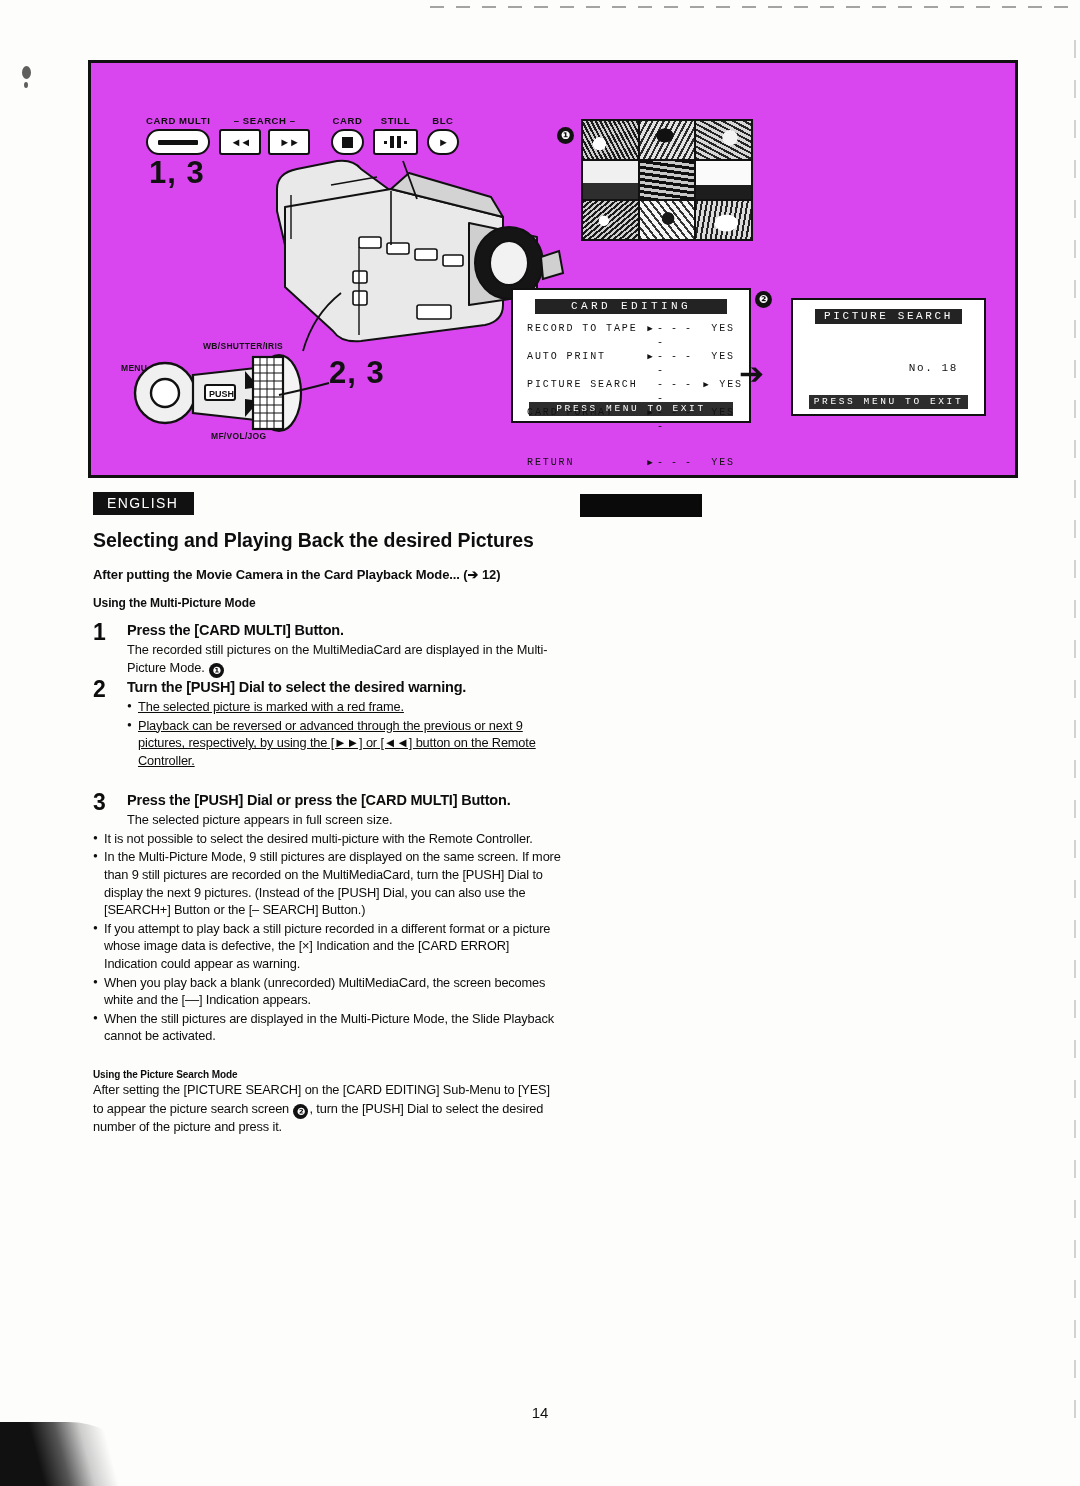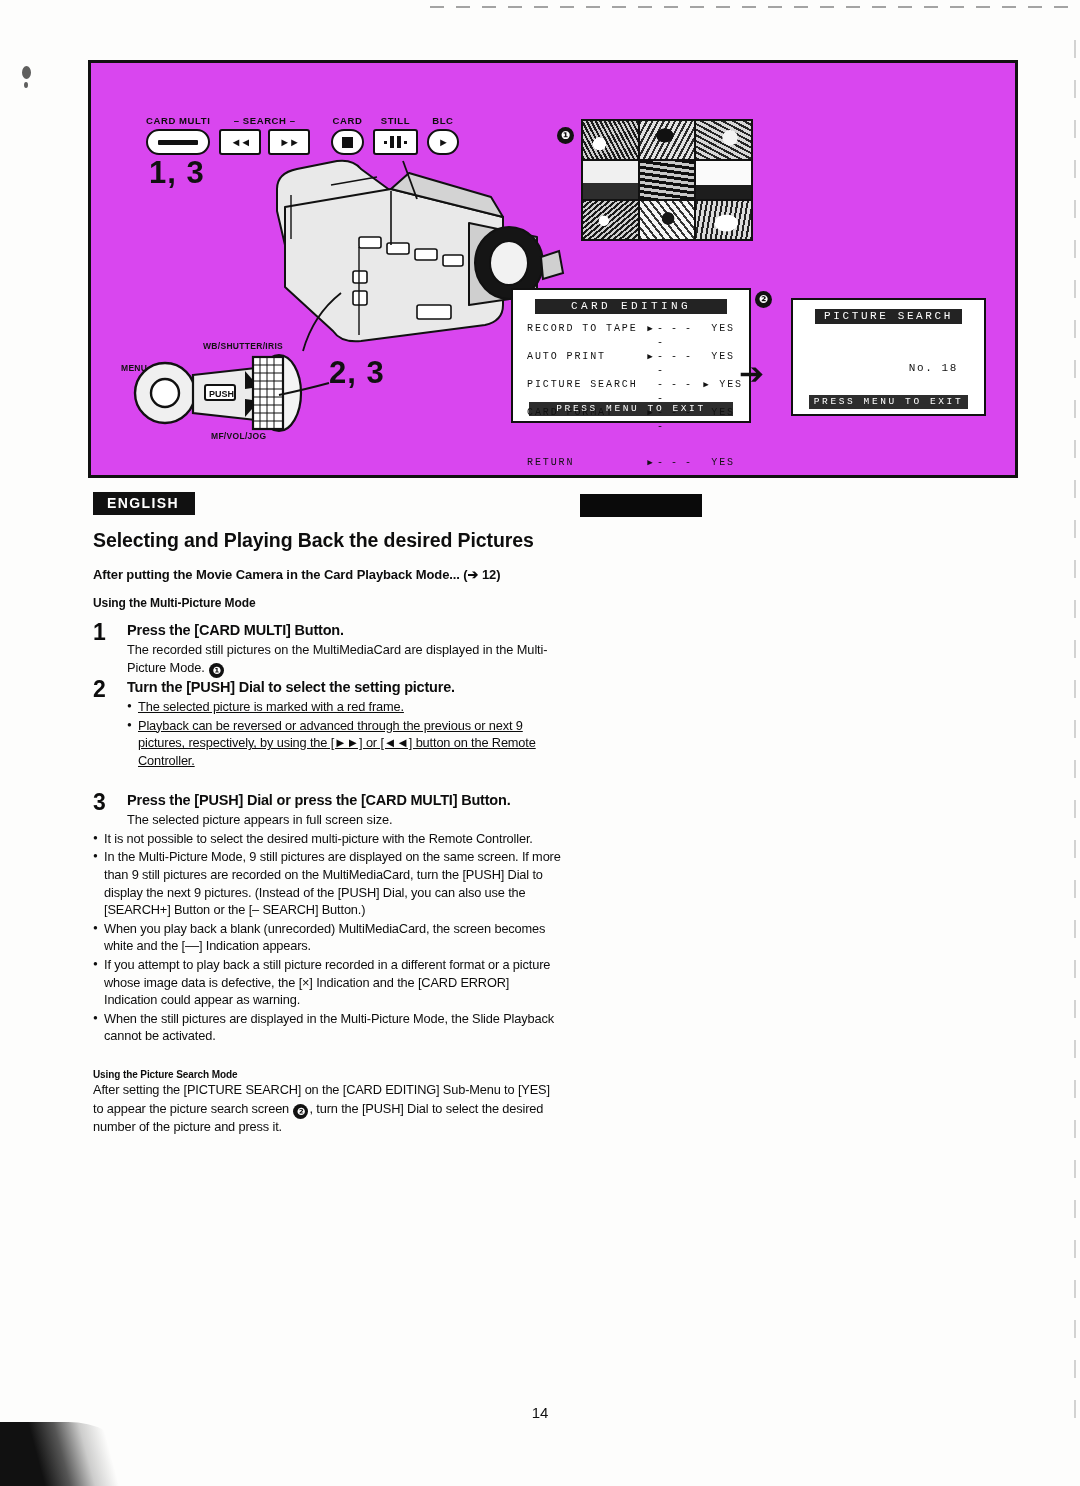--- a/index.html
+++ b/index.html
@@ -263,21 +263,21 @@
     position: absolute;
     left: 93px;
     top: 492px;
     width: 470px;
   }
   .lang-tag {
     display: inline-block;
     background: #111;
     color: #fff;
     font-size: 14px;
-    font-weight: 700;
+    font-weight: 400;
     letter-spacing: 1.4px;
     padding: 3px 16px 4px 14px;
   }
   .redact-bar {
     position: absolute;
     left: 580px;
     top: 494px;
     width: 122px;
     height: 23px;
     background: #0a0a0a;
@@ -584,43 +584,43 @@
         <span>The recorded still pictures on the MultiMediaCard are displayed in the Multi-Picture Mode.</span>
         <span class="marker-inline">❶</span>
       </div>
     </div>
   </div>
 
   
   <div class="step step-tight">
     <div class="step-num">2</div>
     <div class="step-body">
-      <div class="step-head">Turn the [PUSH] Dial to select the setting picture.</div>
+      <div class="step-head">Turn the [PUSH] Dial to select the desired warning.</div>
       <ul class="blist step-bullets">
         <li>The selected picture is marked with a red frame.</li>
         <li>Playback can be reversed or advanced through the previous or next 9 pictures, respectively, by using the [►►] or [◄◄] button on the Remote Controller.</li>
       </ul>
     </div>
   </div>
 
   
   <div class="step" style="margin-top:22px;">
     <div class="step-num">3</div>
     <div class="step-body">
       <div class="step-head">Press the [PUSH] Dial or press the [CARD MULTI] Button.</div>
       <div class="step-desc">The selected picture appears in full screen size.</div>
     </div>
   </div>
 
   
   <ul class="blist notes">
     <li>It is not possible to select the desired multi-picture with the Remote Controller.</li>
     <li>In the Multi-Picture Mode, 9 still pictures are displayed on the same screen. If more than 9 still pictures are recorded on the MultiMediaCard, turn the [PUSH] Dial to display the next 9 pictures. (Instead of  the [PUSH] Dial, you can also use the [SEARCH+] Button or the [– SEARCH] Button.)</li>
+    <li>If you attempt to play back a still picture recorded in a different format or a picture whose image data is defective, the [×] Indication and the [CARD ERROR] Indication could appear as warning.</li>
     <li>When you play back a blank (unrecorded) MultiMediaCard, the screen becomes white and the [––] Indication appears.</li>
-    <li>If you attempt to play back a still picture recorded in a different format or a picture whose image data is defective, the [×] Indication and the [CARD ERROR] Indication could appear as warning.</li>
     <li>When the still pictures are displayed in the Multi-Picture Mode, the Slide Playback cannot be activated.</li>
   </ul>
 
   <div class="tail-head">Using the Picture Search Mode</div>
   <div class="tail-body">
     <span>After setting the [PICTURE SEARCH] on the [CARD EDITING] Sub-Menu to [YES] to appear the picture search screen </span><span class="marker-inline">❷</span><span>, turn the [PUSH] Dial to select the desired number of the picture and press it.</span>
   </div>
 </div>
 
 <div class="page-num">14</div>

